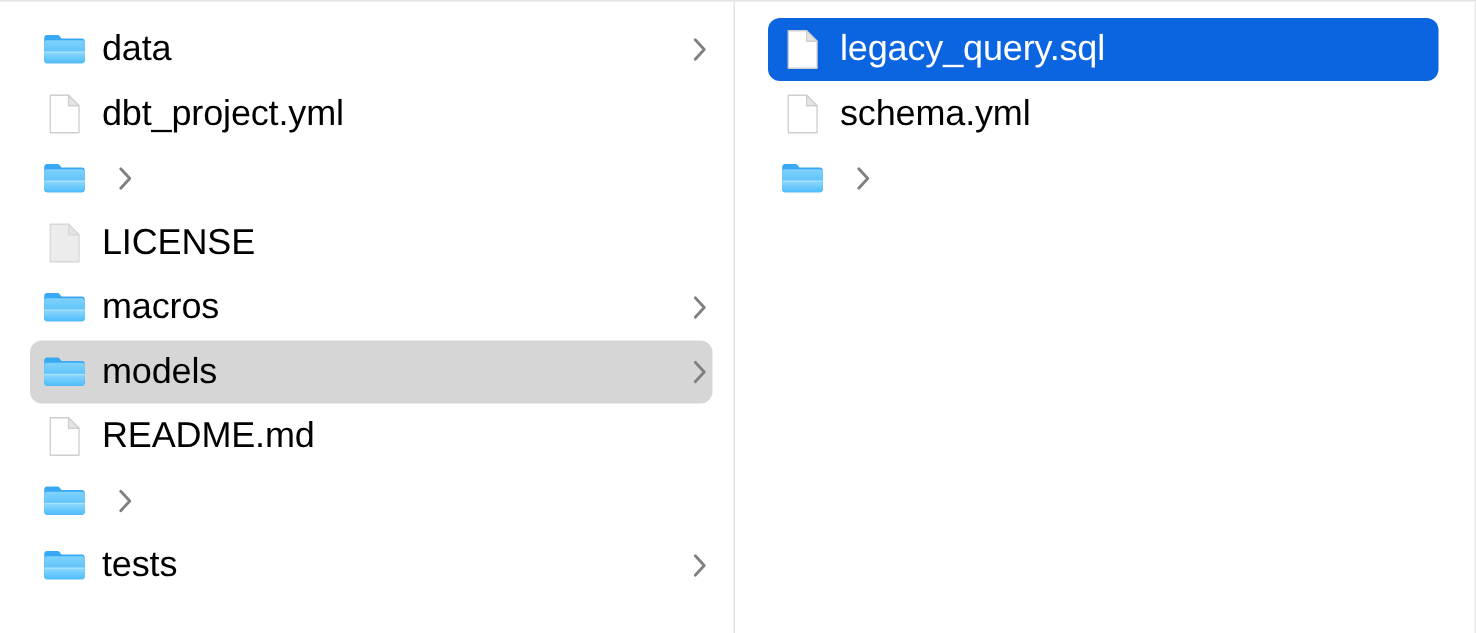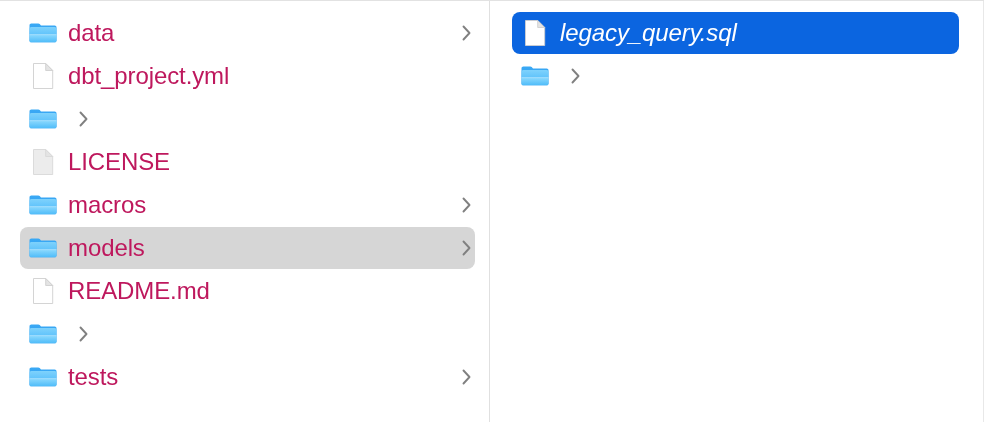--- a/index.html
+++ b/index.html
@@ -34,21 +34,20 @@
   #col-left {
     left: 0;
     width: 490px;
     border-right: 1px solid #e0e0e0;
   }
 
   #col-right {
     left: 490px;
     width: 494px;
     border-right: 1px solid #e8e8e8;
-    font-style: italic;
   }
 
   .row {
     position: relative;
     display: flex;
     align-items: center;
     height: 42px;
     margin: 1px 14px 1px 20px;
     border-radius: 8px;
     padding-left: 8px;
@@ -80,21 +79,21 @@
 
   
   .icon.folder-icon svg { display: block; }
 
   
   .icon.file-icon svg { display: block; }
 
   .row-label {
     font-size: 24px;
     line-height: 30px;
-    color: #be185d;
+    color: #000000;
     letter-spacing: -0.1px;
     white-space: nowrap;
     overflow: hidden;
     text-overflow: ellipsis;
     flex: 1 1 auto;
   }
 
   .chevron {
     flex: 0 0 auto;
     width: 16px;
@@ -325,20 +324,34 @@
           </svg>
         </span>
         <span class="row-label">legacy_query.sql</span>
         <span class="chevron hidden">
           <svg width="16" height="22" viewBox="0 0 16 22" xmlns="http://www.w3.org/2000/svg">
             <path d="M4.5 4.5 L10.5 11 L4.5 17.5" fill="none" stroke="#808080" stroke-width="1.9" stroke-linecap="round" stroke-linejoin="round"></path>
           </svg>
         </span>
       </div>
       <div class="row">
+        <span class="icon file-icon">
+          <svg width="30" height="30" viewBox="0 0 30 30" xmlns="http://www.w3.org/2000/svg">
+            <path d="M5.5 2.5h12.2l7.0 7.0v18.0H5.5z" fill="#ffffff" stroke="#cfcfcf" stroke-width="0.9" stroke-linejoin="round"></path>
+            <path d="M17.7 2.5v7.0h7.0z" fill="#e4e4e4" stroke="#cfcfcf" stroke-width="0.9" stroke-linejoin="round"></path>
+          </svg>
+        </span>
+        <span class="row-label">schema.yml</span>
+        <span class="chevron hidden">
+          <svg width="16" height="22" viewBox="0 0 16 22" xmlns="http://www.w3.org/2000/svg">
+            <path d="M4.5 4.5 L10.5 11 L4.5 17.5" fill="none" stroke="#808080" stroke-width="1.9" stroke-linecap="round" stroke-linejoin="round"></path>
+          </svg>
+        </span>
+      </div>
+      <div class="row">
         <span class="icon folder-icon">
           <svg width="30" height="30" viewBox="0 0 30 30" xmlns="http://www.w3.org/2000/svg">
             <defs>
               <linearGradient id="fbk" x1="0" y1="0" x2="0" y2="1">
                 <stop offset="0%" stop-color="#3aa9f5"></stop>
                 <stop offset="100%" stop-color="#2f9ced"></stop>
               </linearGradient>
               <linearGradient id="ffr" x1="0" y1="0" x2="0" y2="1">
                 <stop offset="0%" stop-color="#7fd2fc"></stop>
                 <stop offset="48%" stop-color="#62c4fb"></stop>

